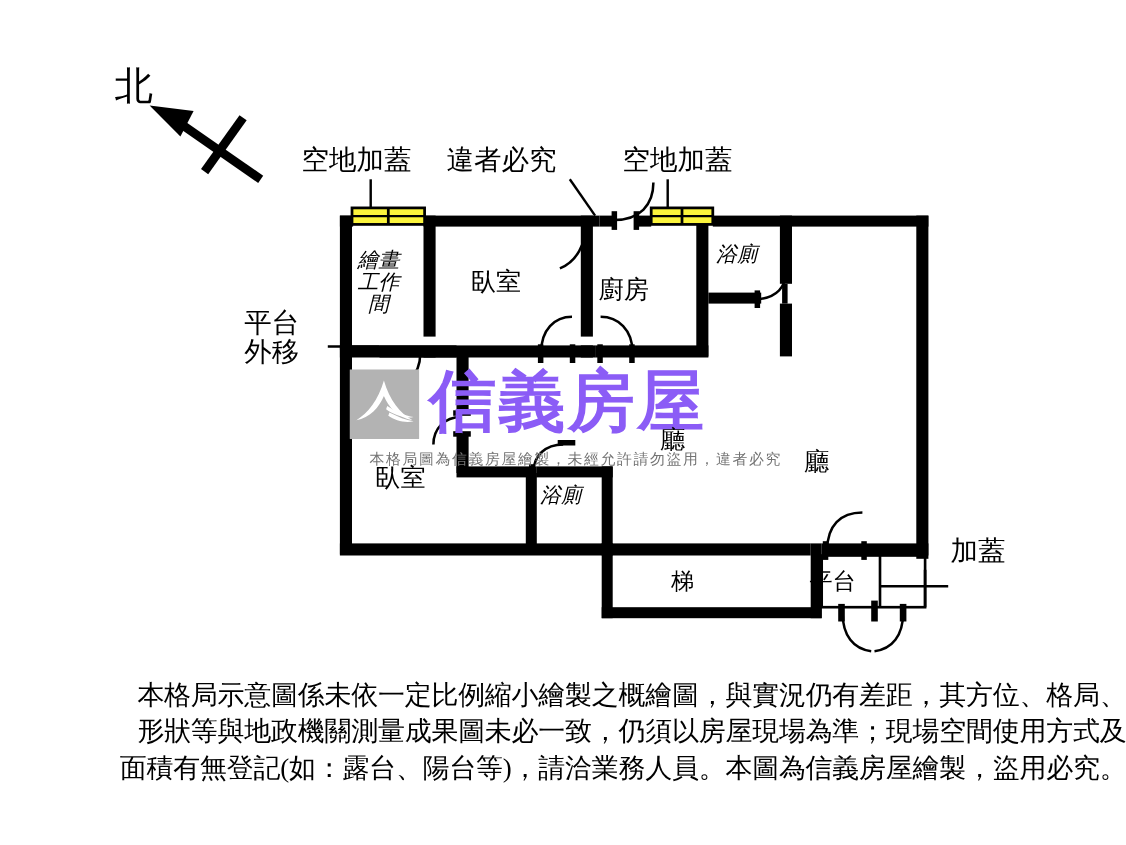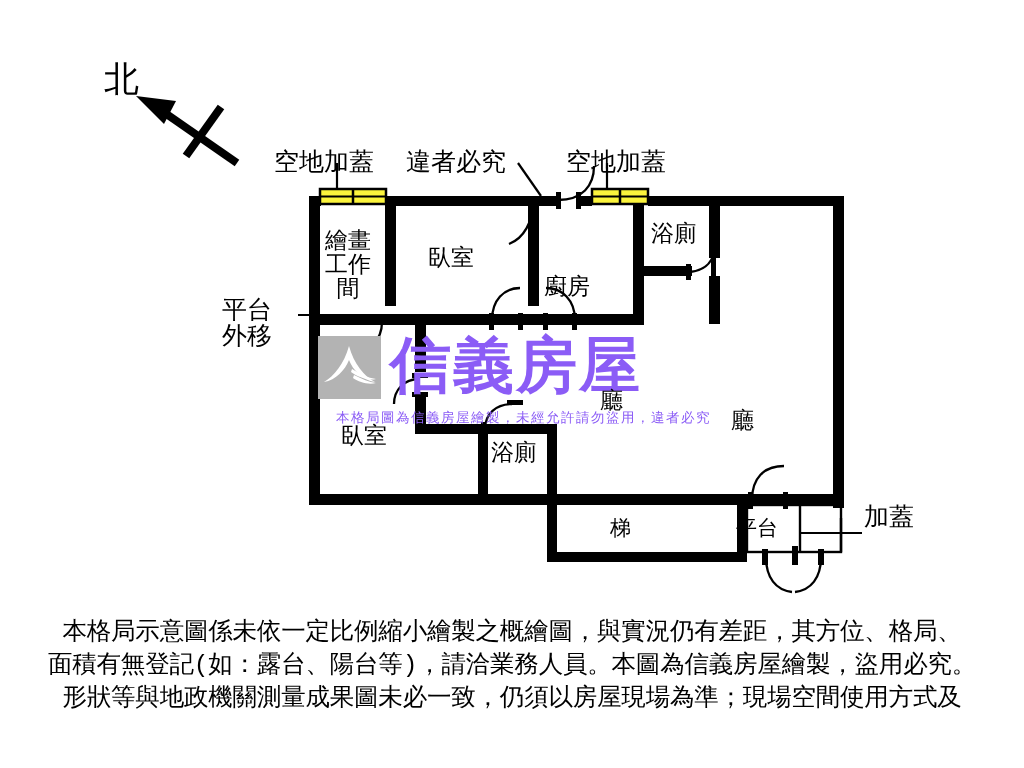--- a/index.html
+++ b/index.html
@@ -38,43 +38,43 @@
     letter-spacing: 0px;
   }
   .room-label {
     font-size: 23px;
     font-weight: 400;
   }
   .room-label-sm {
     font-size: 21px;
   }
   .room-label-xs {
-    font-size: 23px;
+    font-size: 19px;
+    font-style: italic;
   }
   .callout {
     font-size: 25px;
-    margin-top: 16px;
   }
   .north-label {
     font-size: 35px;
   }
   .stack {
     text-align: center;
     line-height: 1.05;
   }
   #disclaimer {
     position: absolute;
     left: 0px;
     top: 616px;
     width: 1024px;
     font-size: 24.5px;
     line-height: 1.35;
     color: #000;
-    font-family: Liberation Mono, monospace;
-    text-align: center;
+    font-family: Liberation Serif, serif;
+    text-align: right;
     letter-spacing: -0.2px;
   }
   #disclaimer div { white-space: nowrap; }
   
   #watermark {
     position: absolute;
     left: 318px;
     top: 336px;
     width: 400px;
     height: 100px;
@@ -99,21 +99,21 @@
     letter-spacing: 2px;
     line-height: 1;
     font-family: "DejaVu Sans", "Liberation Sans", sans-serif;
     text-align: center;
   }
   #wm-sub {
     position: absolute;
     left: 18px;
     top: 73px;
     font-size: 13.5px;
-    color: #8b5cf6;
+    color: #737373;
     letter-spacing: 1.5px;
     white-space: nowrap;
     font-family: "DejaVu Sans", "Liberation Sans", sans-serif;
   }
 </style>
 </head>
 <body>
 
 <div id="plan-wrap">
 
@@ -280,35 +280,35 @@
   <div class="lbl callout" style="left:864px; top:488px;">加蓋</div>
 
   <div class="lbl room-label-xs stack" style="left:325px; top:228px;">
     <div>繪畫</div>
     <div>工作</div>
     <div>間</div>
   </div>
 
   <div class="lbl room-label" style="left:428px; top:246px;">臥室</div>
 
-  <div class="lbl room-label" style="left:544px; top:253px;margin-top:22px;">廚房</div>
+  <div class="lbl room-label" style="left:544px; top:253px;">廚房</div>
 
   <div class="lbl room-label-xs" style="left:651px; top:222px;">浴廁</div>
 
   <div class="lbl room-label" style="left:341px; top:424px;">臥室</div>
 
   <div class="lbl room-label-xs" style="left:491px; top:441px;">浴廁</div>
 
   <div class="lbl room-label" style="left:600px; top:389px;">廳</div>
 
   <div class="lbl room-label" style="left:731px; top:409px;">廳</div>
 
   <div class="lbl room-label-sm" style="left:610px; top:518px;">梯</div>
 
   <div class="lbl room-label-sm" style="left:736px; top:518px;">平台</div>
 
 </div>
 
 <div id="disclaimer">
   <div>本格局示意圖係未依一定比例縮小繪製之概繪圖，與實況仍有差距，其方位、格局、</div>
+  <div>形狀等與地政機關測量成果圖未必一致，仍須以房屋現場為準；現場空間使用方式及</div>
   <div>面積有無登記(如：露台、陽台等)，請洽業務人員。本圖為信義房屋繪製，盜用必究。</div>
-  <div>形狀等與地政機關測量成果圖未必一致，仍須以房屋現場為準；現場空間使用方式及</div>
 </div>
 
 </body></html>

